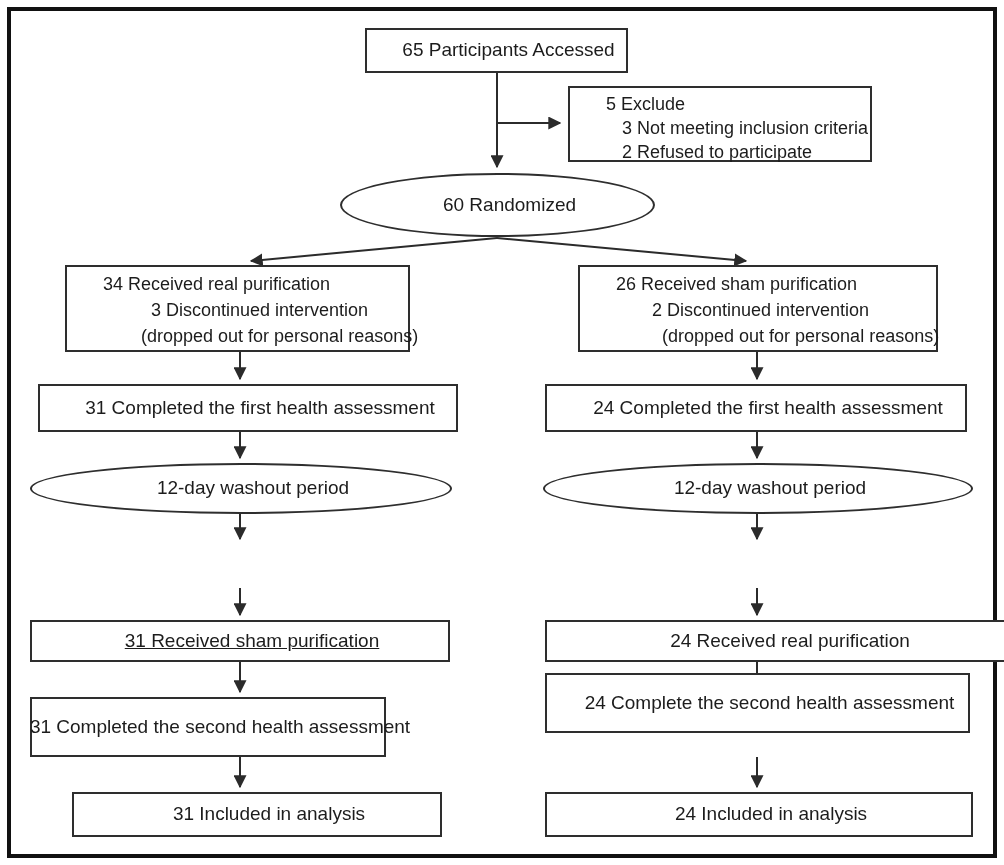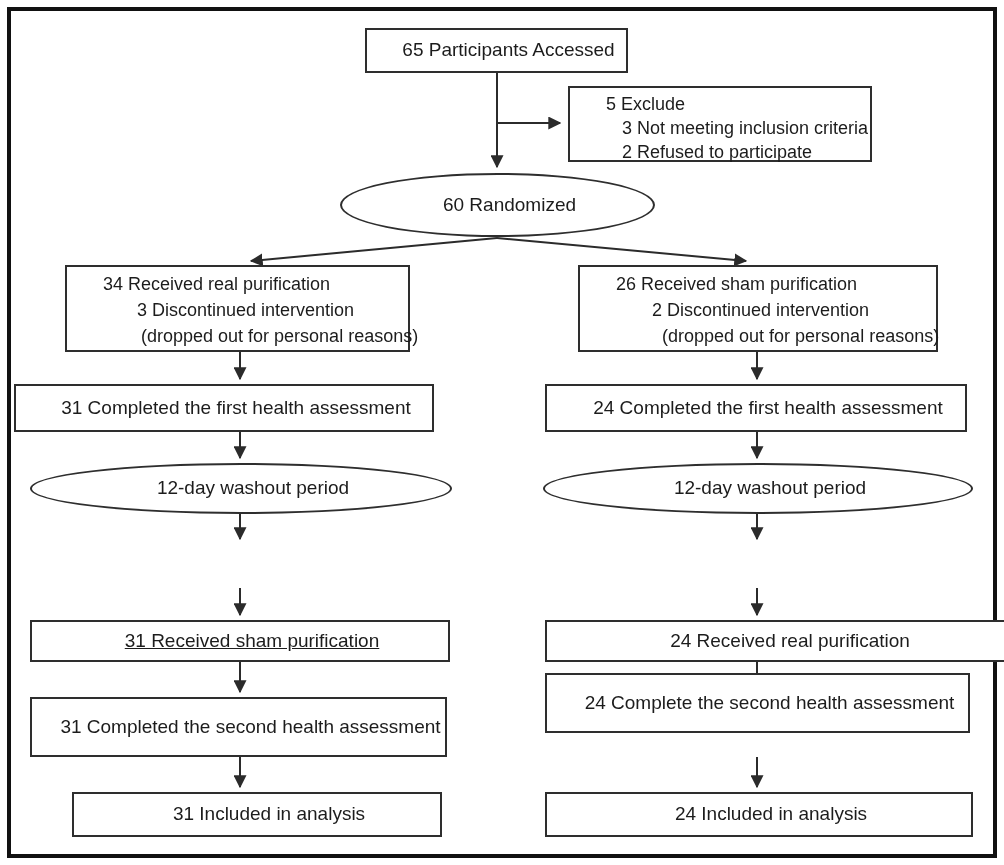--- a/index.html
+++ b/index.html
@@ -34,34 +34,34 @@
   .ellipse { border-radius:50%; }
   
   .n-accessed   { left:365px; top:28px;  width:263px; height:45px; }
   .n-excluded   { left:568px; top:86px;  width:304px; height:76px; line-height:24px; }
   .n-excluded .ln { line-height:24px; }
   .n-excluded .ln.i0 { padding-left:12px; }
   .n-excluded .ln.i1 { padding-left:28px; }
   .n-randomized { left:340px; top:173px; width:315px; height:64px; }
   .n-alloc-l    { left:65px;  top:265px; width:345px; height:87px; }
   .n-alloc-l .ln.i0 { padding-left:12px; }
-  .n-alloc-l .ln.i1 { padding-left:46px; }
+  .n-alloc-l .ln.i1 { padding-left:46px;margin-left:14px; }
   .n-alloc-l .ln.i2 { padding-left:50px; }
   .n-alloc-r    { left:578px; top:265px; width:360px; height:87px; }
   .n-alloc-r .ln.i0 { padding-left:12px; }
   .n-alloc-r .ln.i1 { padding-left:48px; }
   .n-alloc-r .ln.i2 { padding-left:58px; }
-  .n-first-l    { left:14px;  top:384px; width:420px; height:48px; }
+  .n-first-l    { left:38px;  top:384px; width:420px; height:48px; }
   .n-first-r    { left:545px; top:384px; width:422px; height:48px; }
   .n-wash-l     { left:30px;  top:463px; width:422px; height:51px; }
   .n-wash-r     { left:543px; top:463px; width:430px; height:51px; }
   .n-crossover  { left:30px;  top:542px; width:942px; height:48px; font-size:18px; }
   .n-second-alloc-l { left:30px;  top:620px; width:420px; height:42px;text-decoration:underline; }
   .n-second-alloc-r { left:545px; top:620px; width:466px; height:42px; }
-  .n-second-l   { left:30px;  top:697px; width:417px; height:60px; }
+  .n-second-l   { left:30px;  top:697px; width:356px; height:60px; }
   .n-second-r   { left:545px; top:673px; width:425px; height:60px; }
   .n-analysis-l { left:28px;  top:792px; width:370px; height:45px;margin-left:44px; }
   .n-analysis-r { left:545px; top:792px; width:428px; height:45px; }
 </style>
 </head>
 <body>
 
 <div class="stage">
   <div class="frame"></div>
 

